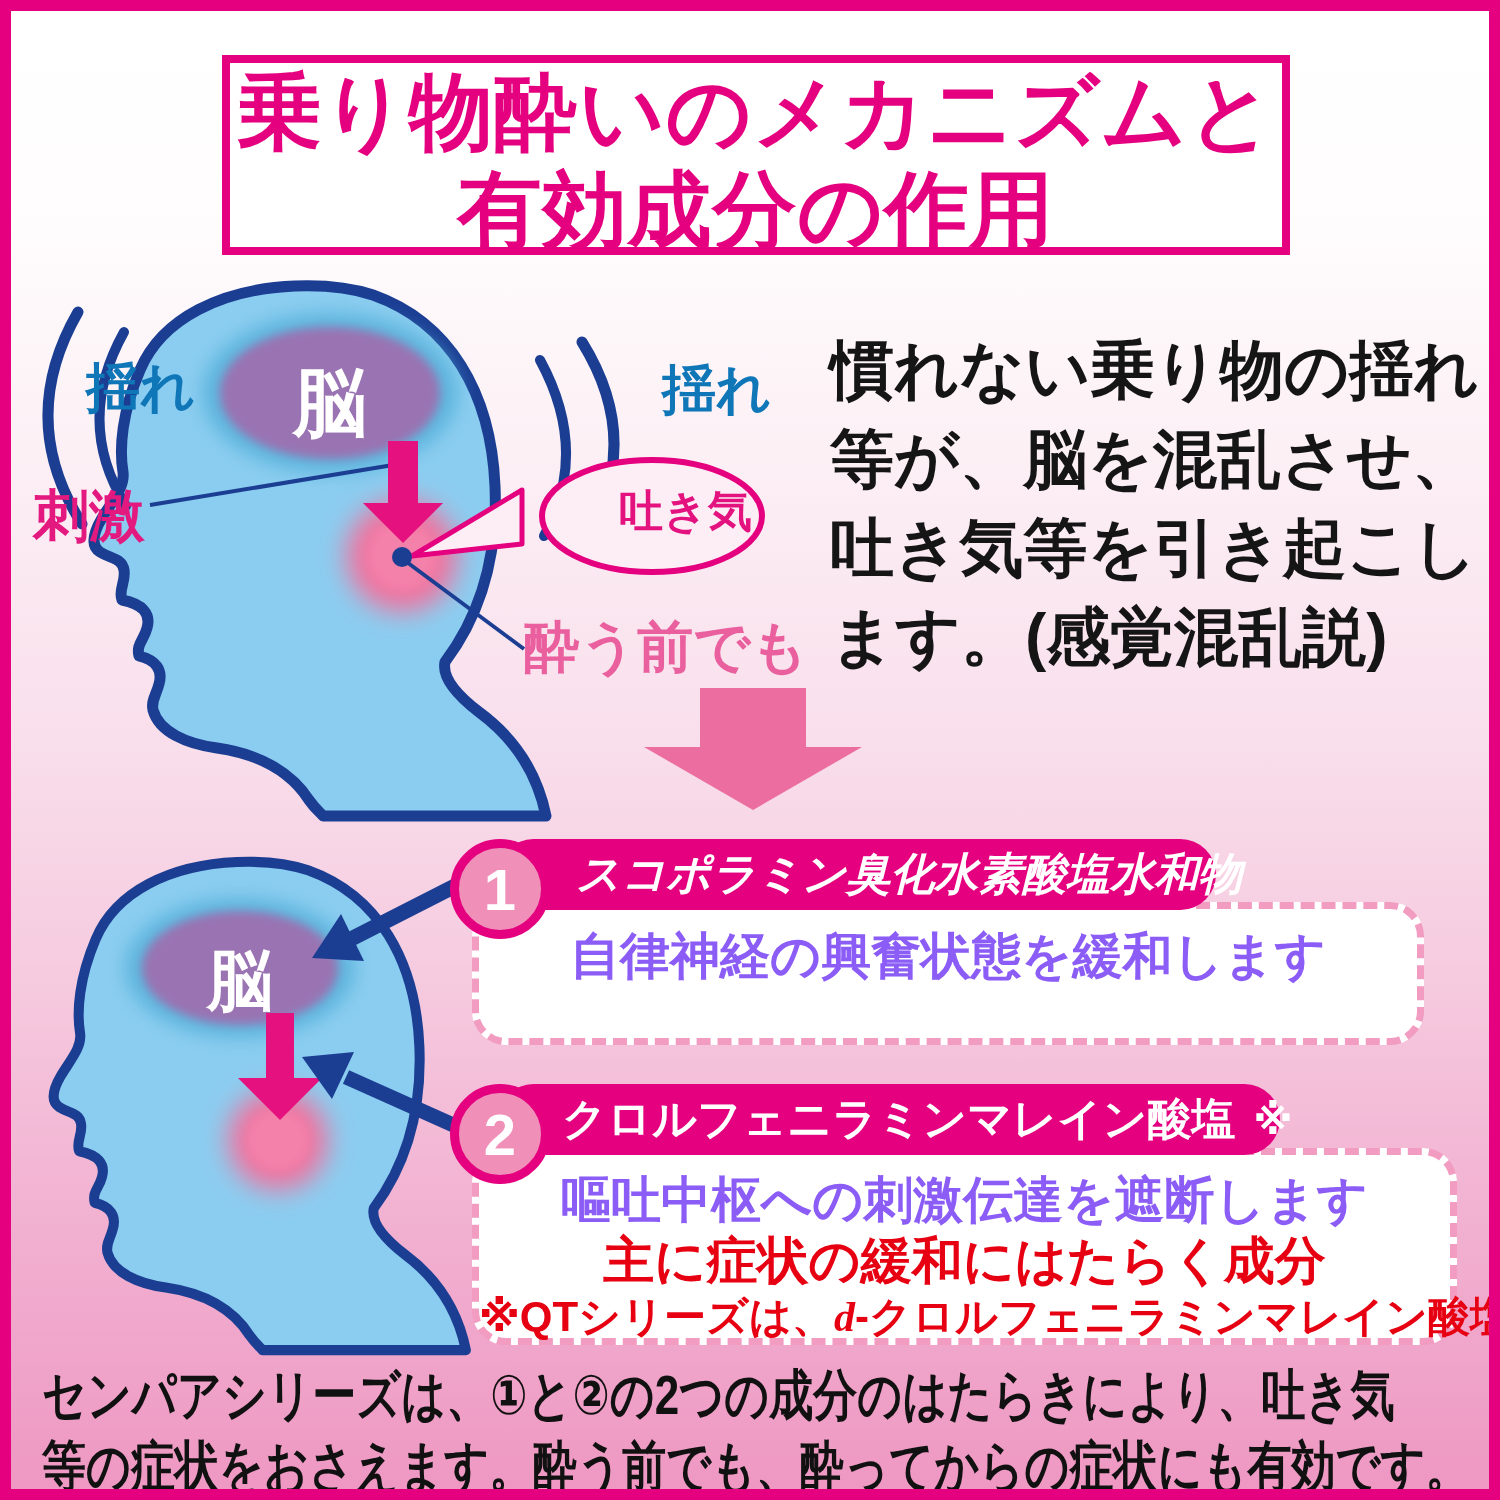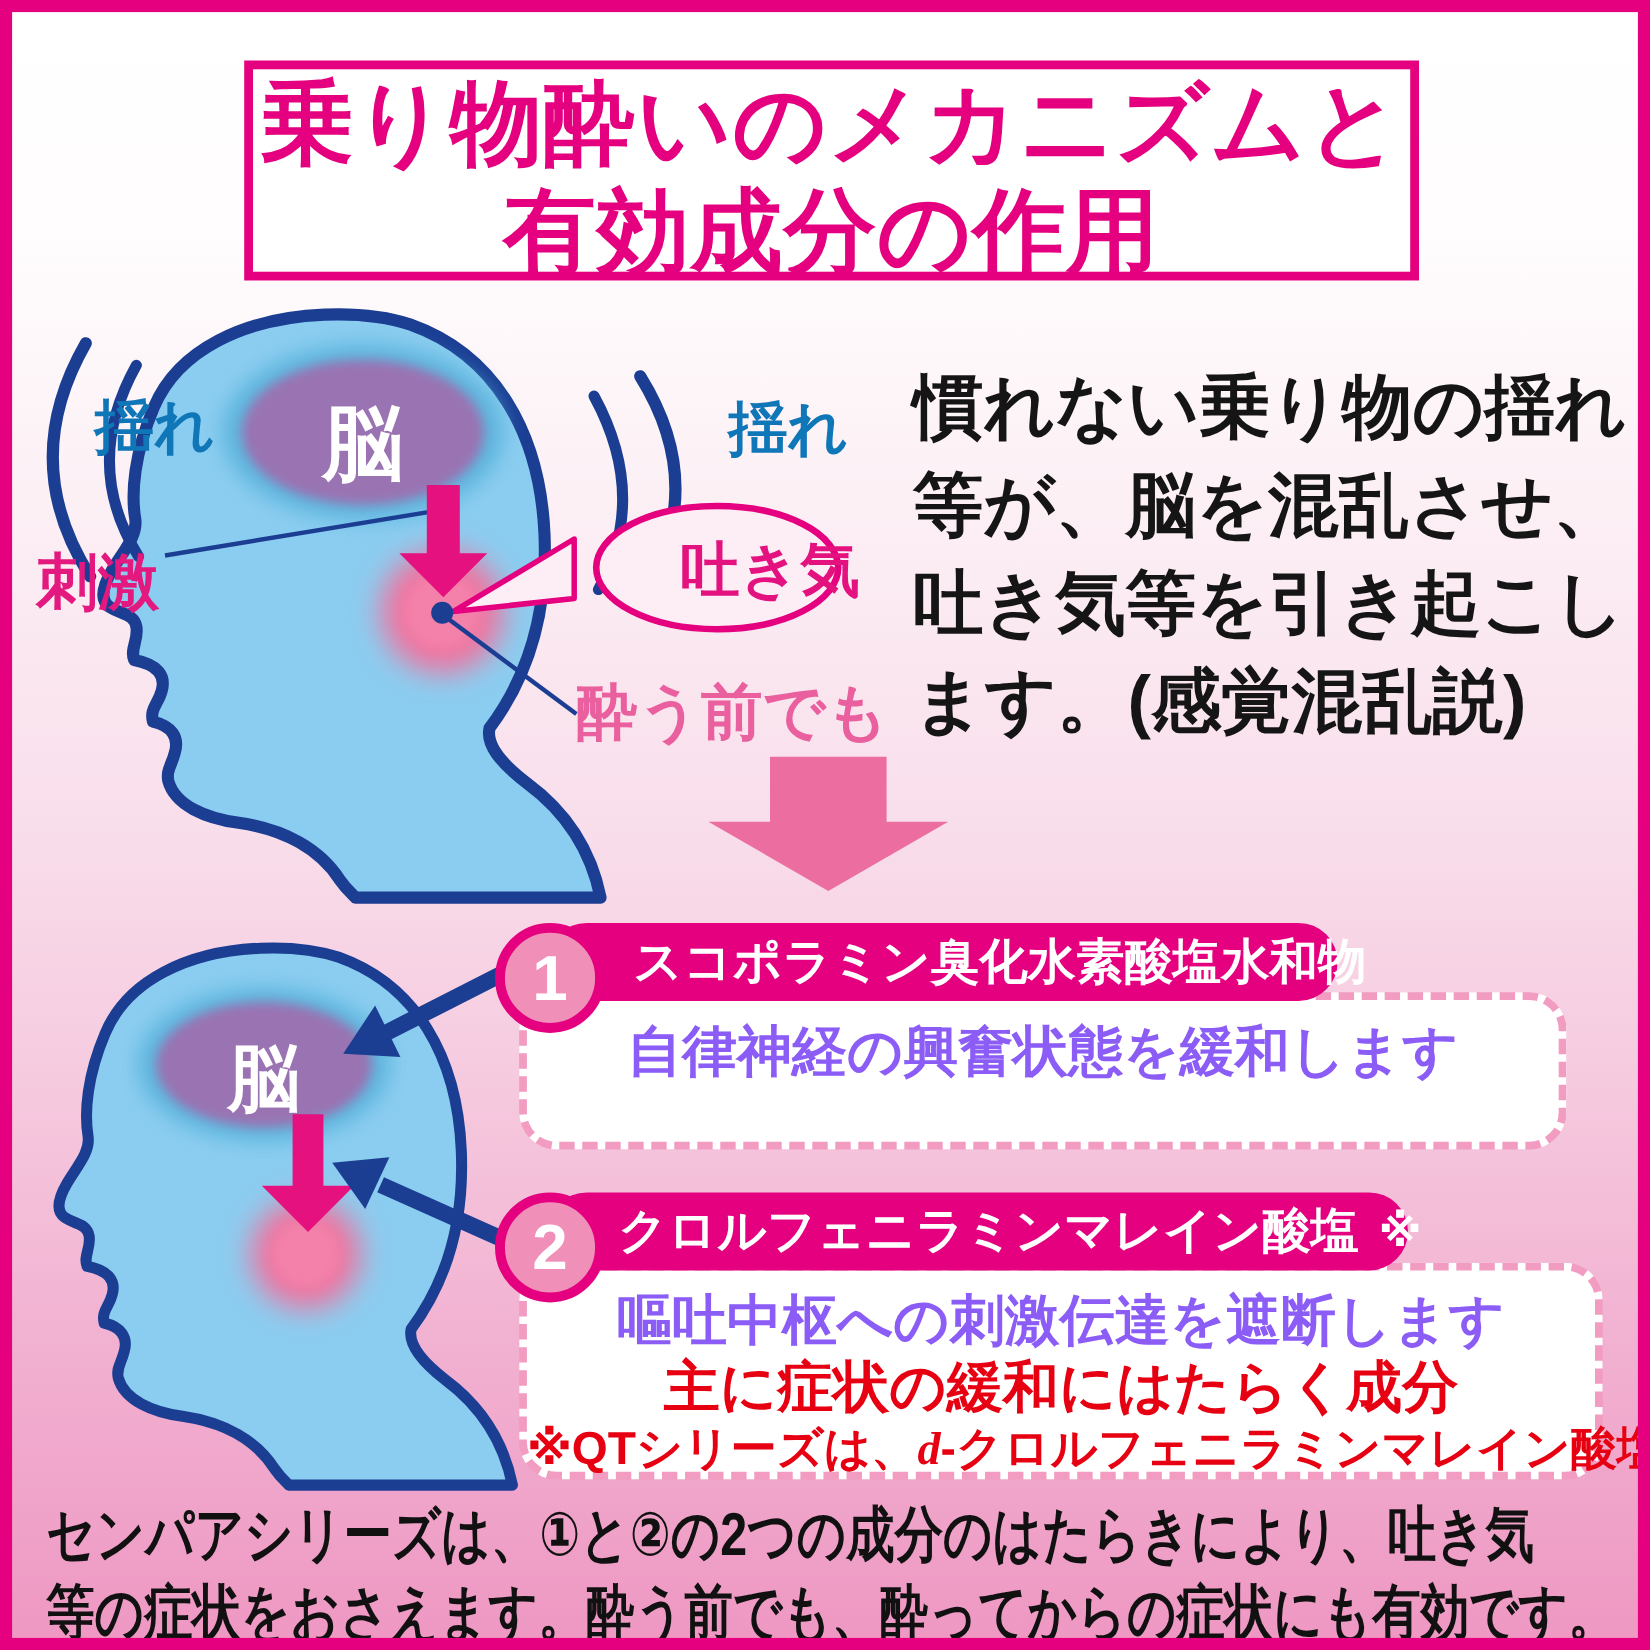--- a/index.html
+++ b/index.html
@@ -15,37 +15,37 @@
     position:absolute; left:222px; top:55px; width:1068px; height:200px;
     background:#fff; border:8px solid #e4007f; box-sizing:border-box;
     display:flex; flex-direction:column; align-items:center; justify-content:space-between; z-index:10;
   }
   .title-line { font-size:84px; line-height:98px; color:#e4007f; letter-spacing:1px; white-space:nowrap; }
 
   .label { position:absolute; z-index:20; white-space:nowrap; }
   .yure { font-size:54px; color:#0f76b8; }
   #yureL { left:86px; top:352px; }
   #yureR { left:662px; top:354px; }
-  #shigeki { left:33px; top:492px; font-size:56px; color:#e3197f;text-align:center; }
+  #shigeki { left:33px; top:479px; font-size:56px; color:#e3197f;text-align:center; }
   #nou1 { left:272px; top:354px; width:116px; text-align:center; font-size:74px; color:#fff; }
   #nou2 { left:185px; top:936px; width:110px; text-align:center; font-size:66px; color:#fff; }
-  #hakike { left:552px; top:482px; width:200px; text-align:center; font-size:54px; color:#e3127f;margin-left:48px; }
+  #hakike { left:552px; top:482px; width:200px; text-align:right; font-size:44px; color:#e3127f; }
   #outo { left:524px; top:610px; font-size:56px; color:#ea5f9e; }
   #para { left:830px; top:326px; width:664px; font-size:64px; line-height:89px; color:#151515; white-space:pre-line; }
 
   .sec-box { position:absolute; background:#fff; border:7px dashed #f19cc0; border-radius:34px; box-sizing:border-box; z-index:8; text-align:center; }
   #box1 { left:472px; top:902px; width:952px; height:143px; padding-top:16px; }
   #box2 { left:472px; top:1148px; width:985px; height:197px; padding-top:14px; }
   .effect { font-size:50px; line-height:62px; color:#8b5cf6; white-space:nowrap; }
   .role { font-size:51px; line-height:60px; color:#e60012; white-space:nowrap; }
   .note { font-size:42px; line-height:52px; color:#e60012; white-space:nowrap; }
   .note .d { font-family:"Liberation Serif","DejaVu Serif",serif; font-style:italic; }
 
   .pill { position:absolute; background:#e4007f; border-radius:36px; color:#fff; display:flex; align-items:center; z-index:9; box-sizing:border-box; white-space:nowrap; }
-  #pill1 { left:498px; top:839px; width:718px; height:71px; padding-left:78px; }
+  #pill1 { left:498px; top:839px; width:718px; height:71px; padding-left:78px;font-style:italic; }
   #pill2 { left:498px; top:1084px; width:782px; height:71px; padding-left:64px; }
   .pill-text { font-size:44px; }
   .pill-mark { font-size:40px; margin-left:18px; }
 
   .num-circle {
     position:absolute; width:100px; height:100px; border-radius:50%;
     background:#f08fb8; border:9px solid #e4007f; box-sizing:border-box;
     display:flex; align-items:center; justify-content:center; color:#fff; font-size:58px; z-index:12;
   }
   #num1 { left:450px; top:839px; }

